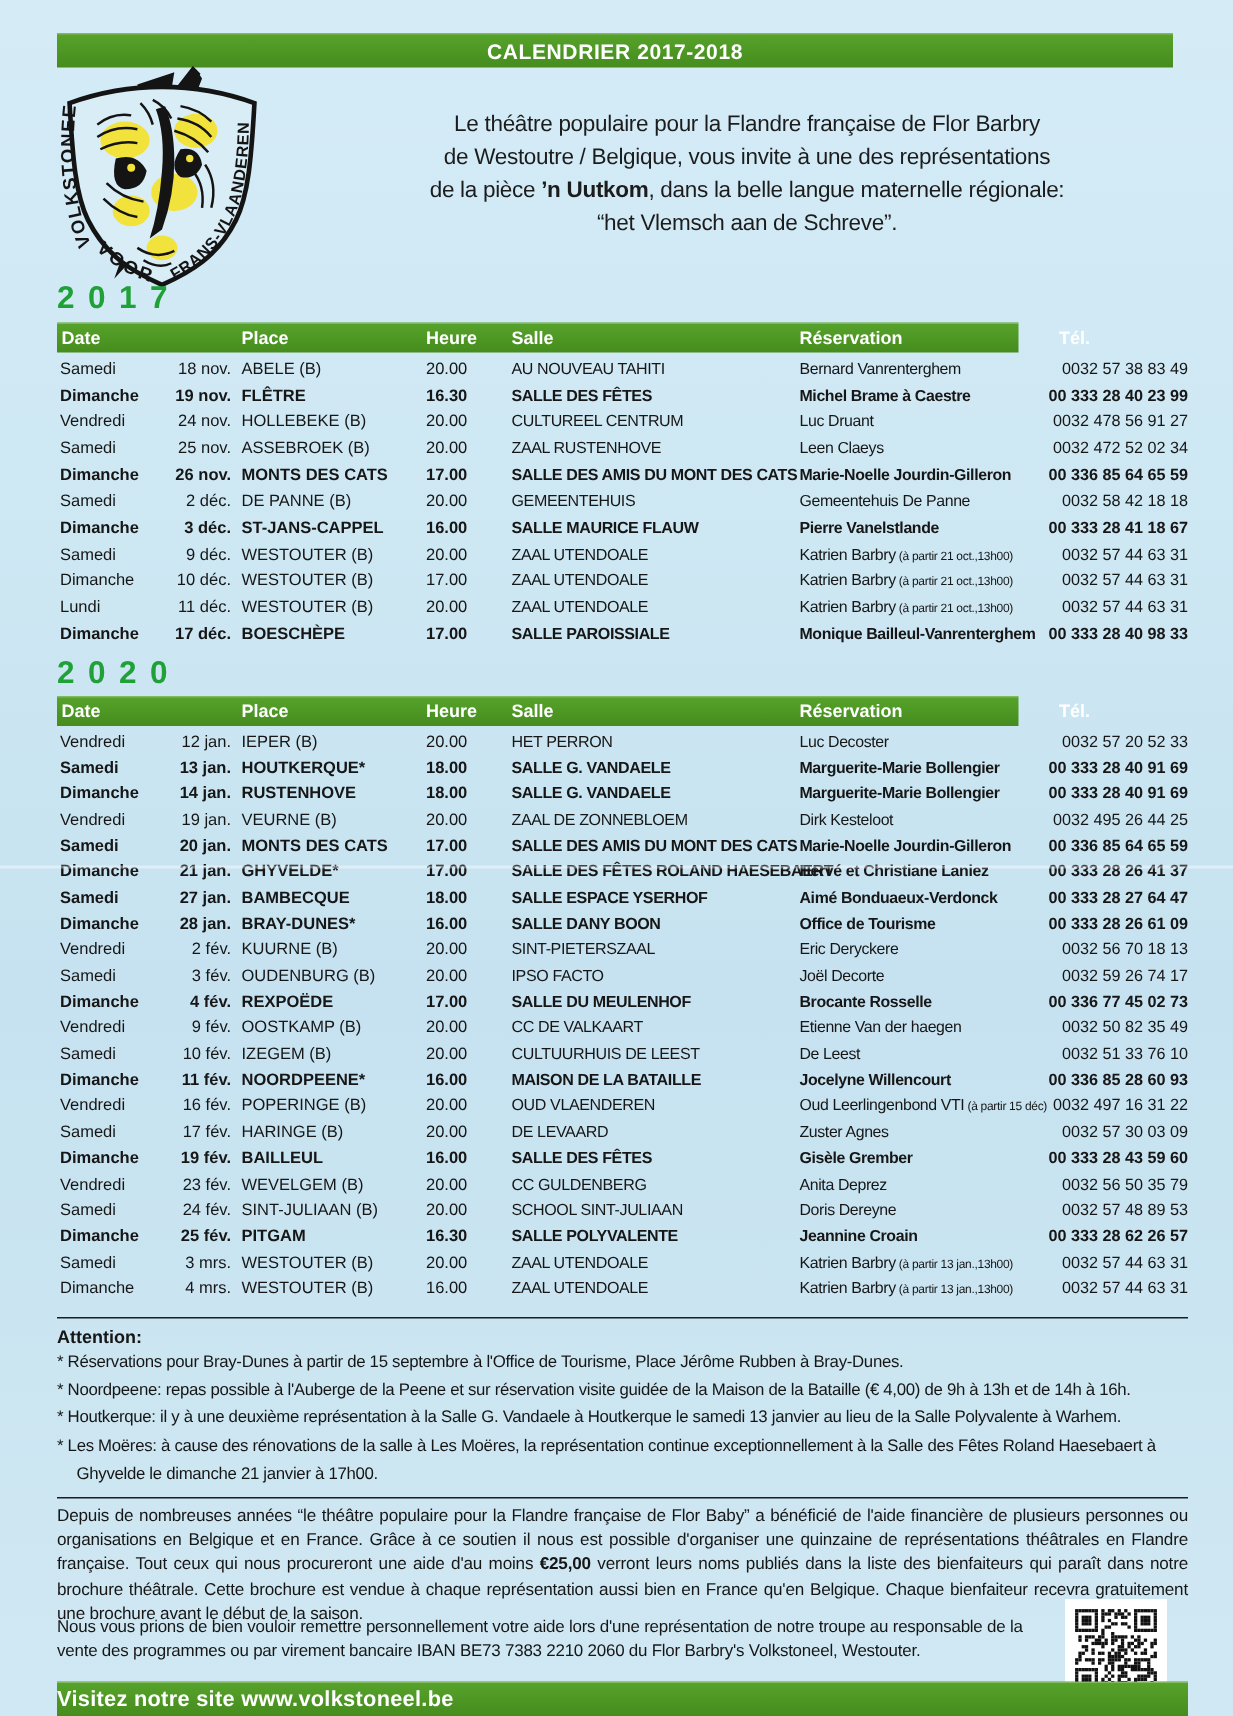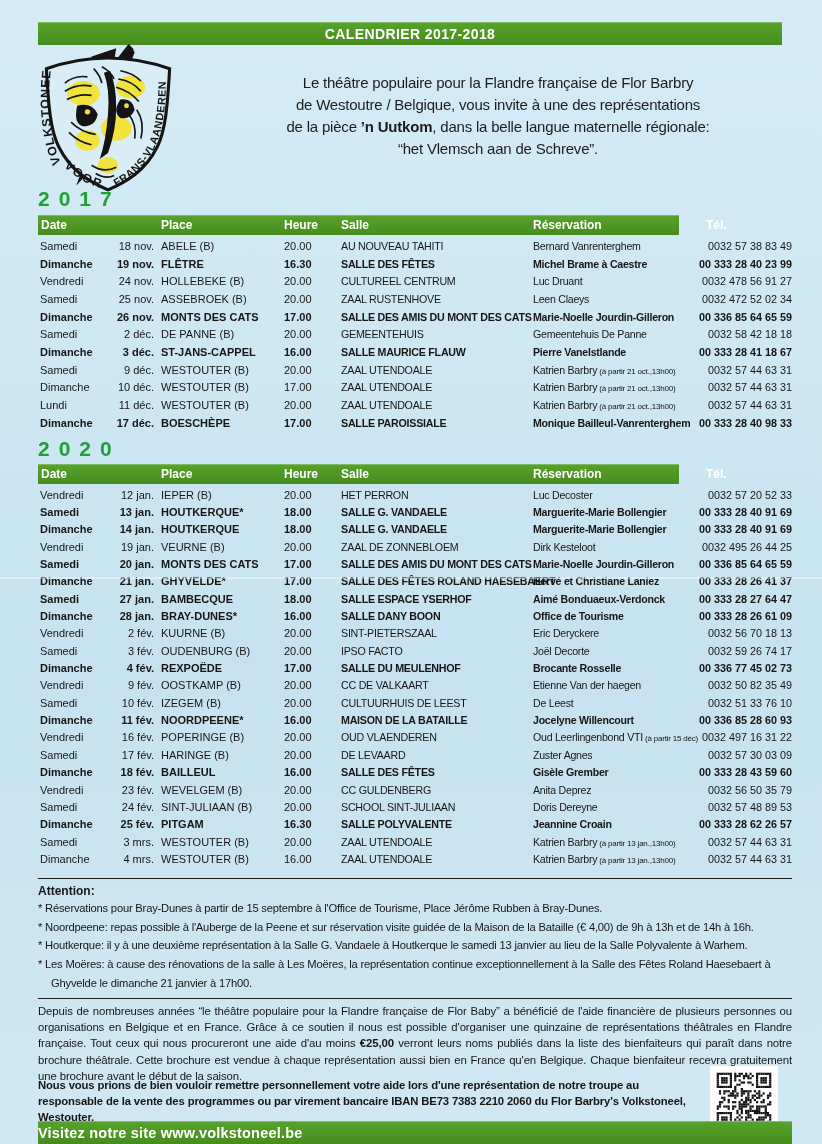--- a/index.html
+++ b/index.html
@@ -29,21 +29,21 @@
   .c4{padding-left:6px;font-size:10.7px;letter-spacing:-.25px;white-space:nowrap}
   .c5{padding-left:7px;font-size:10.6px;letter-spacing:-.25px;white-space:nowrap}
   .c6{text-align:right;font-size:10.8px;white-space:nowrap}
   .note{font-size:8px;letter-spacing:-.2px}
   .hr{left:38px;width:754px;border-top:1.6px solid #1d1d1d;height:0}
   .attention{left:38px;width:754px}
   .att-title{font-weight:bold;font-size:12px;line-height:16px}
   .att-item{font-size:11.2px;letter-spacing:-.2px;line-height:18.7px;padding-left:13px;text-indent:-13px}
   .att-small{font-size:9.6px;letter-spacing:-.35px}
   .para{left:38px;width:754px;font-size:11.4px;line-height:16.2px;text-align:justify;letter-spacing:-.12px}
-  .bold-para{left:38px;width:668px;font-size:11.3px;font-weight:bold;line-height:15.8px;letter-spacing:-.15px}
+  .bold-para{left:38px;width:668px;font-size:11.3px;font-weight:normal;line-height:15.8px;letter-spacing:-.15px}
   .footer{left:38px;top:1121px;width:754px;height:23px;display:flex;align-items:center;justify-content:flex-start}
   .footer span{color:#fff;font-weight:bold;font-size:14.5px;letter-spacing:.2px}
   .qr{left:710px;top:1066px;width:68px;height:74px;background:#fff;display:flex;align-items:flex-start;justify-content:center;padding-top:4px;box-sizing:border-box}
   .crease{left:0;top:577px;width:822px;height:2px;background:rgba(255,255,255,.4)}
   .logo{left:28px;top:42px}
 </style>
 </head>
 <body>
 
 <div class="abs banner greenbar">
@@ -233,21 +233,21 @@
       <div class="c1">13 jan.</div>
       <div class="c2">HOUTKERQUE*</div>
       <div class="c3">18.00</div>
       <div class="c4">SALLE G. VANDAELE</div>
       <div class="c5">Marguerite-Marie Bollengier</div>
       <div class="c6">00 333 28 40 91 69</div>
     </div>
     <div class="trow b">
       <div class="c0">Dimanche</div>
       <div class="c1">14 jan.</div>
-      <div class="c2">HOUTKERQUE</div>
+      <div class="c2">RUSTENHOVE</div>
       <div class="c3">18.00</div>
       <div class="c4">SALLE G. VANDAELE</div>
       <div class="c5">Marguerite-Marie Bollengier</div>
       <div class="c6">00 333 28 40 91 69</div>
     </div>
     <div class="trow">
       <div class="c0">Vendredi</div>
       <div class="c1">19 jan.</div>
       <div class="c2">VEURNE (B)</div>
       <div class="c3">20.00</div>
@@ -358,21 +358,21 @@
       <div class="c0">Samedi</div>
       <div class="c1">17 fév.</div>
       <div class="c2">HARINGE (B)</div>
       <div class="c3">20.00</div>
       <div class="c4">DE LEVAARD</div>
       <div class="c5">Zuster Agnes</div>
       <div class="c6">0032 57 30 03 09</div>
     </div>
     <div class="trow b">
       <div class="c0">Dimanche</div>
-      <div class="c1">18 fév.</div>
+      <div class="c1">19 fév.</div>
       <div class="c2">BAILLEUL</div>
       <div class="c3">16.00</div>
       <div class="c4">SALLE DES FÊTES</div>
       <div class="c5">Gisèle Grember</div>
       <div class="c6">00 333 28 43 59 60</div>
     </div>
     <div class="trow">
       <div class="c0">Vendredi</div>
       <div class="c1">23 fév.</div>
       <div class="c2">WEVELGEM (B)</div>

